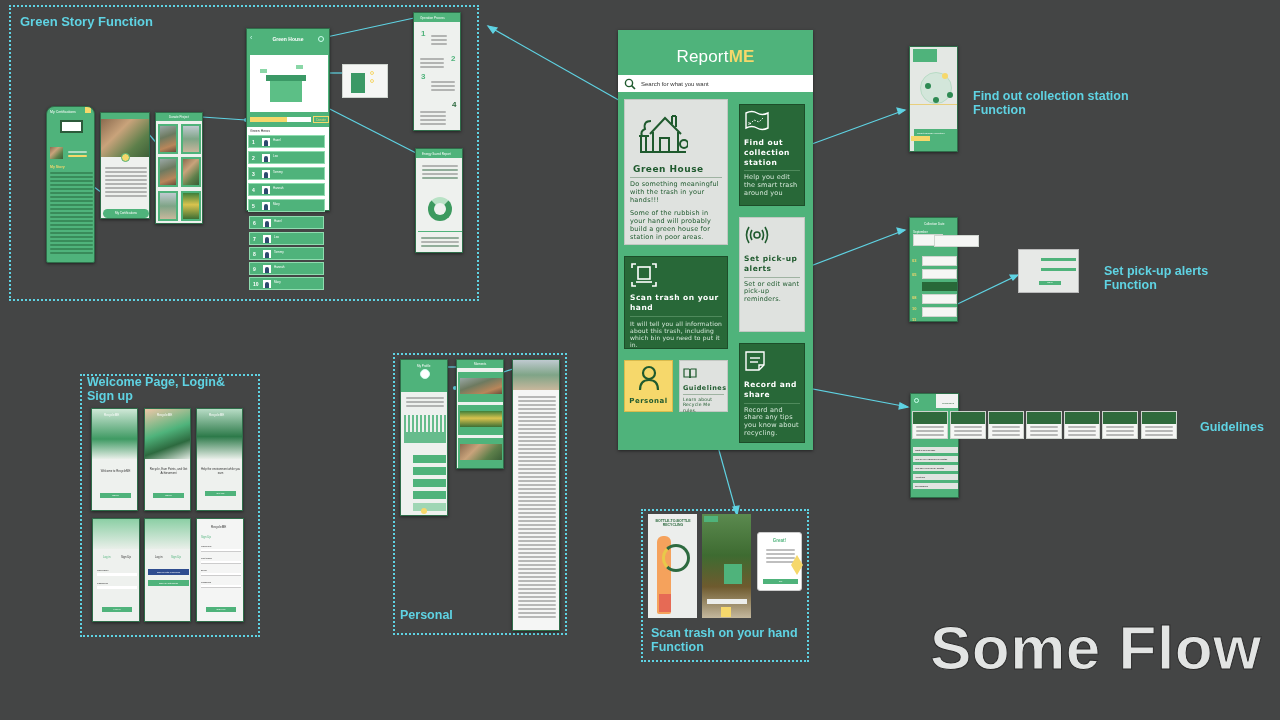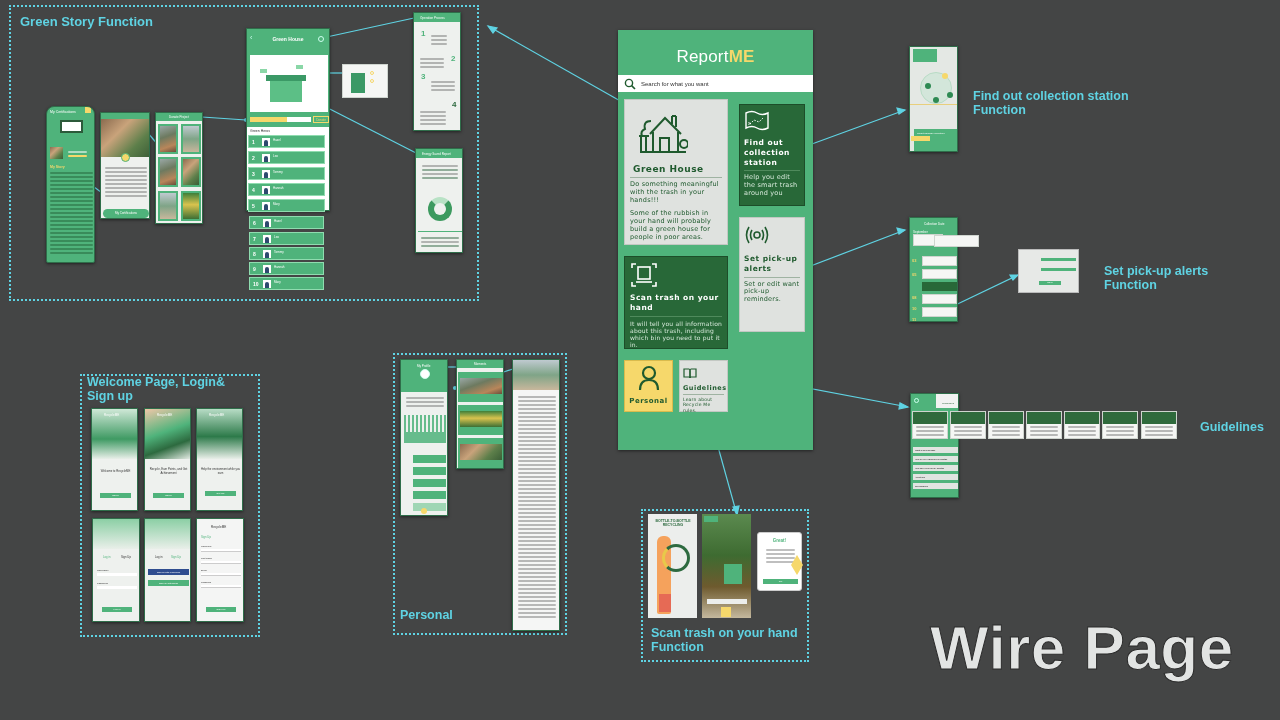--- a/index.html
+++ b/index.html
@@ -304,21 +304,21 @@
         <line x1="3" y1="30" x2="3" y2="46"></line>
           <line x1="8" y1="30" x2="8" y2="46"></line>
           <line x1="1" y1="30" x2="11" y2="30"></line>
         <circle cx="46" cy="38" r="4"></circle>
         <line x1="2" y1="46" x2="48" y2="46"></line>
       </g>
     </svg>
     <div class="tile-h" style="font-size:9px;margin-top:2px;padding-left:3px;">Green House</div>
     <div class="hr"></div>
     <div class="tile-p">Do something meaningful with the trash in your hands!!!</div>
-    <div class="tile-p" style="margin-top:6px;">Some of the rubbish in your hand will probably build a green house for people in poor areas.</div>
+    <div class="tile-p" style="margin-top:6px;">Some of the rubbish in your hand will probably build a green house for station in poor areas.</div>
   </div>
 
   <div class="tile dark" style="left:121px;top:74px;width:66px;height:102px;padding:5px 4px;">
     <svg width="26" height="22" viewBox="0 0 26 22">
       <path d="M2 3 Q8 0 13 3 Q18 6 24 3 L24 18 Q18 21 13 18 Q8 15 2 18 Z" stroke="#fff" stroke-width="1.4" fill="none"></path>
       <path d="M6 14 L10 10 L15 12 L19 8" stroke="#fff" stroke-width="1" stroke-dasharray="1.5 1.5" fill="none"></path>
       <text x="4" y="15" font-size="5" fill="#fff">x</text>
     </svg>
     <div class="tile-h" style="font-size:7.5px;line-height:1.3;margin-top:2px;">Find out collection station</div>
     <div class="hr"></div>
@@ -371,20 +371,33 @@
       <g stroke="#1f5a2e" stroke-width="1.2" fill="none">
           <path d="M1 1 L6 1 Q7 1 7 3 L7 10 Q7 9 6 9 L1 9 Z"></path>
           <path d="M13 1 L8 1 Q7 1 7 3 L7 10 Q7 9 8 9 L13 9 Z"></path>
         </g>
     </svg>
     <div class="tile-h" style="font-size:6.5px;margin-top:1px;">Guidelines</div>
     <div class="hr" style="margin:2px 0;"></div>
     <div class="tile-p" style="font-size:4.5px;">Learn about Recycle Me rules.</div>
   </div>
 
+  <div class="tile dark" style="left:121px;top:313px;width:66px;height:100px;padding:6px 4px;">
+    <svg width="22" height="22" viewBox="0 0 22 22">
+      <g stroke="#fff" stroke-width="1.4" fill="none">
+          <path d="M2 2 L20 2 L20 15 L15 20 L2 20 Z"></path>
+          <path d="M15 20 L15 15 L20 15"></path>
+          <line x1="6" y1="8" x2="16" y2="8"></line>
+          <line x1="6" y1="12" x2="14" y2="12"></line>
+        </g>
+    </svg>
+    <div class="tile-h" style="font-size:7.5px;line-height:1.3;margin-top:4px;">Record and share</div>
+    <div class="hr"></div>
+    <div class="tile-p" style="font-size:6.5px;">Record and share any tips you know about recycling.</div>
+  </div>
 </div>
 
 <div class="phone light" style="left:909px;top:46px;width:49px;height:106px;background:#e4e8e4;">
   <div class="abs" style="left:3px;top:2px;width:24px;height:13px;background:#4fb37b;"></div>
   <div class="abs" style="left:10px;top:25px;width:32px;height:32px;border-radius:50%;border:1px solid #b8dcc5;background:rgba(180,225,200,.35);"></div>
   <div class="abs" style="left:15px;top:36px;width:6px;height:6px;border-radius:50%;background:#2d8a52;"></div>
   <div class="abs" style="left:37px;top:45px;width:6px;height:6px;border-radius:50%;background:#2d8a52;"></div>
   <div class="abs" style="left:23px;top:50px;width:6px;height:6px;border-radius:50%;background:#2d8a52;"></div>
   <div class="abs" style="left:32px;top:26px;width:6px;height:6px;border-radius:50%;background:#f6d86b;"></div>
   <div class="abs" style="left:0;top:57px;width:49px;height:1px;background:#e8cf7c;"></div>
@@ -652,13 +665,13 @@
   <div class="abs" style="left:5px;top:14px;width:35px;">
       <div class="ln"></div>
       <div class="ln"></div>
       <div class="ln"></div>
       <div class="ln"></div>
     </div>
   <div class="abs yel" style="left:33px;top:22px;width:12px;height:20px;clip-path:polygon(50% 0,100% 50%,50% 100%,0 50%);"></div>
   <div class="abs" style="left:5px;top:46px;width:35px;height:5px;background:#4fb37b;font-size:2.5px;color:#fff;text-align:center;line-height:5px;">OK</div>
 </div>
 
-<div class="big-title">Wire Page</div>
+<div class="big-title">Some Flow</div>
 
 </body></html>

